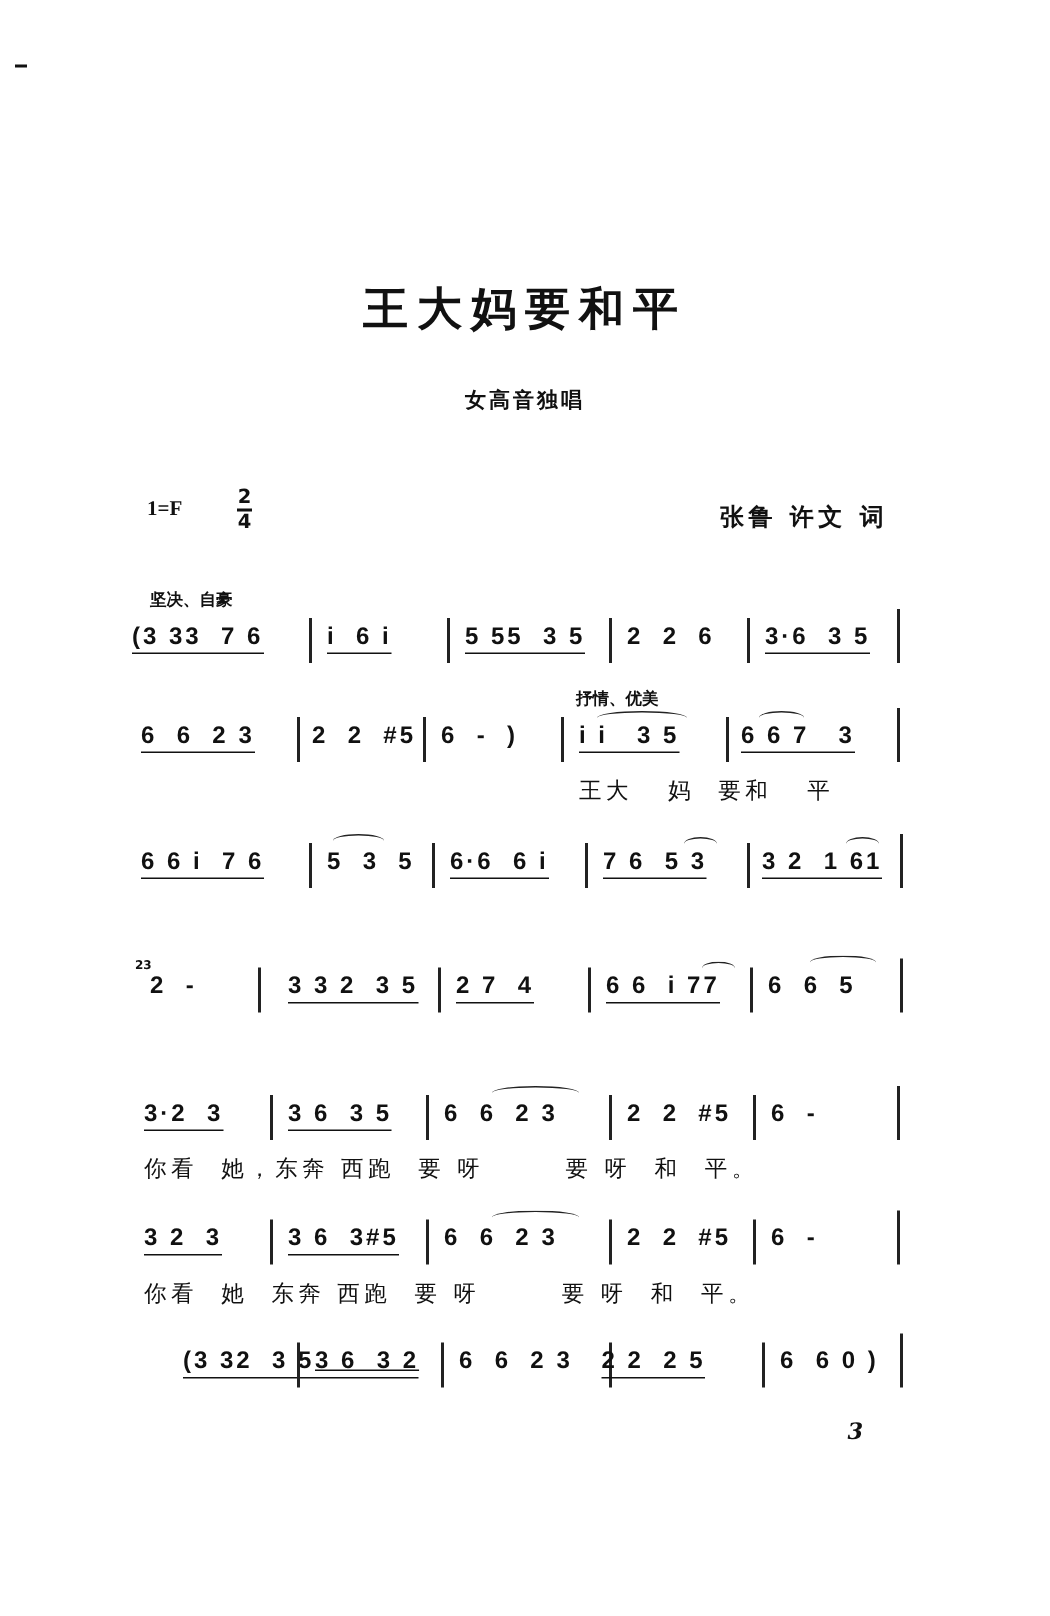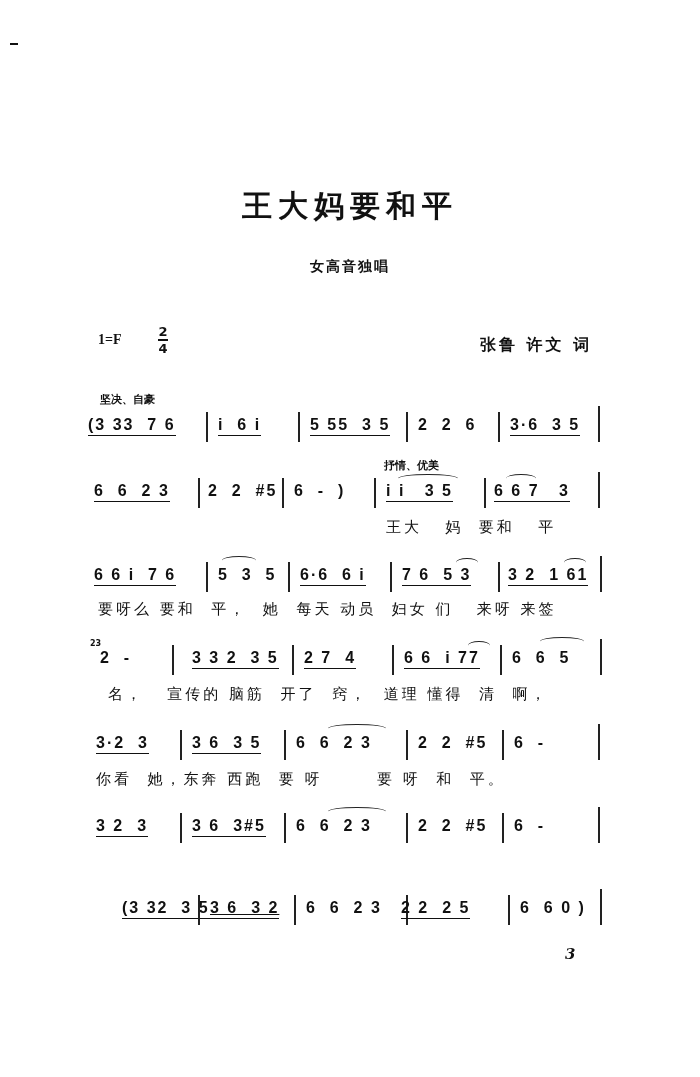--- a/index.html
+++ b/index.html
@@ -78,38 +78,36 @@
   <span class="note" style="left:130px;top:4px;">5  3  5</span>
   <span class="barline" style="left:200px;top:0px;"></span>
   <span class="note ul1" style="left:212px;top:4px;">6·6  6 i</span>
   <span class="barline" style="left:302px;top:0px;"></span>
   <span class="slur" style="left:368px;top:-4px;width:22px;"></span>
   <span class="note ul1" style="left:314px;top:4px;">7 6  5 3</span>
   <span class="barline" style="left:410px;top:0px;"></span>
   <span class="slur" style="left:476px;top:-4px;width:22px;"></span>
   <span class="note ul1" style="left:420px;top:4px;">3 2  1 61</span>
   <span class="barline" style="left:512px;top:-6px;height:36px;"></span>
-  <span class="lyrics" style="left:10px;top:38px;">要呀么 要和  平，  她  每天 动员  妇女 们   来呀 来签</span>
 </div>
 
 <div class="abs row" style="top:645px;">
   <span class="grace" style="left:2px;top:-6px;">23</span>
   <span class="note" style="left:12px;top:4px;">2  -</span>
   <span class="barline" style="left:84px;top:0px;"></span>
   <span class="note ul1" style="left:104px;top:4px;">3 3 2  3 5</span>
   <span class="barline" style="left:204px;top:0px;"></span>
   <span class="note ul1" style="left:216px;top:4px;">2 7  4</span>
   <span class="barline" style="left:304px;top:0px;"></span>
   <span class="slur" style="left:380px;top:-4px;width:22px;"></span>
   <span class="note ul1" style="left:316px;top:4px;">6 6  i 77</span>
   <span class="barline" style="left:412px;top:0px;"></span>
   <span class="slur" style="left:452px;top:-8px;width:44px;"></span>
   <span class="note" style="left:424px;top:4px;">6  6  5</span>
   <span class="barline" style="left:512px;top:-6px;height:36px;"></span>
-  <span class="lyrics" style="left:20px;top:40px;">名，   宣传的 脑筋  开了  窍，  道理 懂得  清  啊，</span>
 </div>
 
 <div class="abs row" style="top:730px;">
   <span class="note ul1" style="left:8px;top:4px;">3·2  3</span>
   <span class="barline" style="left:92px;top:0px;"></span>
   <span class="note ul1" style="left:104px;top:4px;">3 6  3 5</span>
   <span class="barline" style="left:196px;top:0px;"></span>
   <span class="slur" style="left:240px;top:-6px;width:58px;"></span>
   <span class="note" style="left:208px;top:4px;">6  6  2 3</span>
   <span class="barline" style="left:318px;top:0px;"></span>
@@ -125,20 +123,21 @@
   <span class="barline" style="left:92px;top:0px;"></span>
   <span class="note ul1" style="left:104px;top:4px;">3 6  3#5</span>
   <span class="barline" style="left:196px;top:0px;"></span>
   <span class="slur" style="left:240px;top:-6px;width:58px;"></span>
   <span class="note" style="left:208px;top:4px;">6  6  2 3</span>
   <span class="barline" style="left:318px;top:0px;"></span>
   <span class="note" style="left:330px;top:4px;">2  2  #5</span>
   <span class="barline" style="left:414px;top:0px;"></span>
   <span class="note" style="left:426px;top:4px;">6  -</span>
   <span class="barline" style="left:510px;top:-6px;height:36px;"></span>
+  <span class="lyrics" style="left:8px;top:40px;">你看  她  东奔 西跑  要 呀       要 呀  和  平。</span>
 </div>
 
 <div class="abs row" style="top:895px;">
   <span class="note ul1" style="left:0px;top:4px;margin-left:34px;">(3 32  3 5</span>
   <span class="barline" style="left:110px;top:0px;"></span>
   <span class="note ul1" style="left:122px;top:4px;text-decoration:underline;">3 6  3 2</span>
   <span class="barline" style="left:206px;top:0px;"></span>
   <span class="note" style="left:218px;top:4px;">6  6  2 3</span>
   <span class="barline" style="left:318px;top:0px;"></span>
   <span class="note ul1" style="left:313px;top:4px;">2 2  2 5</span>

